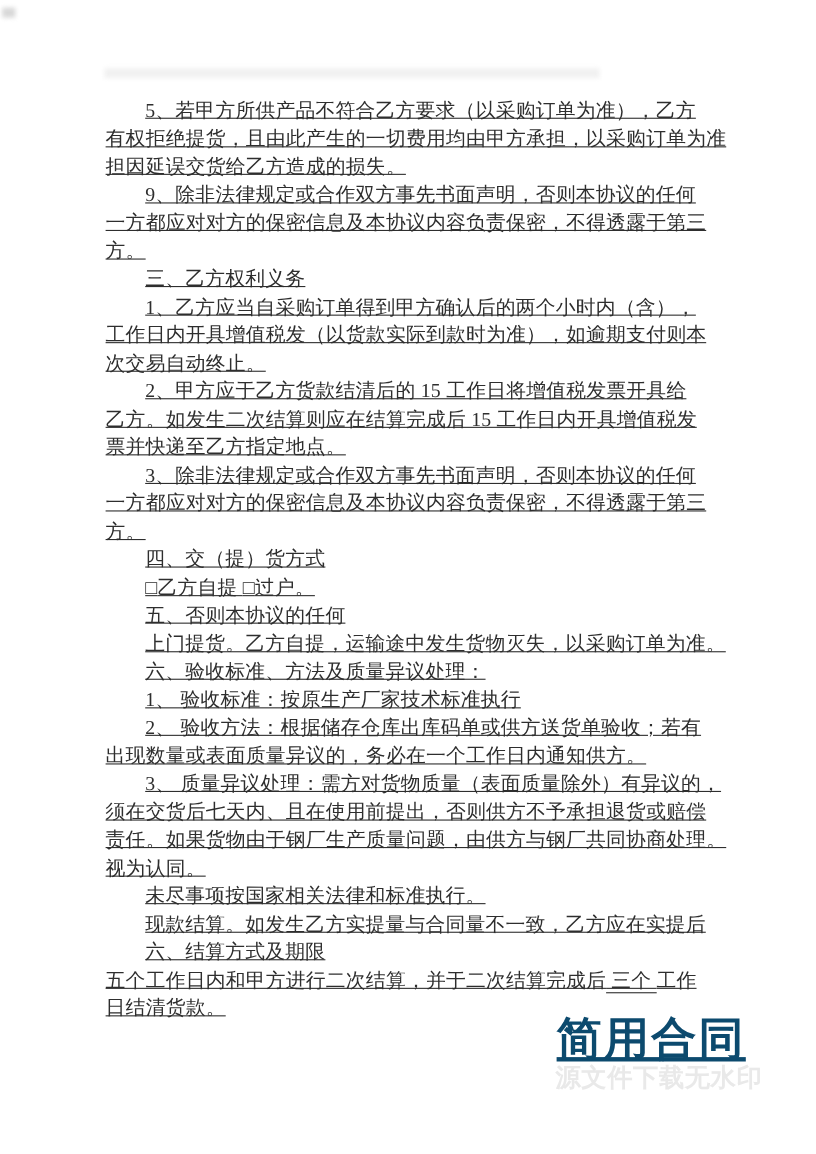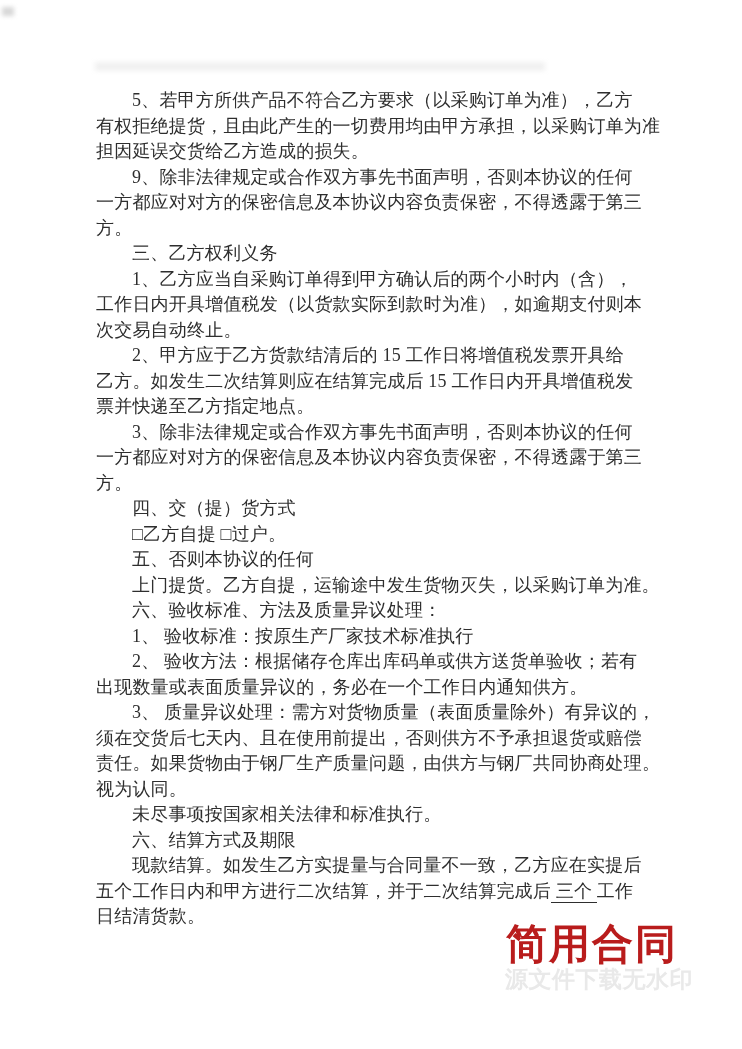--- a/index.html
+++ b/index.html
@@ -17,20 +17,21 @@
   }
   #doc {
     position: absolute;
     left: 96px;
     top: 88px;
     width: 560px;
     font-size: 18px;
     line-height: 25.5px;
     color: #2e2e2e;
     letter-spacing: 0.2px;
+    text-decoration: underline;
   }
   .line {
     white-space: pre;
     height: 25.5px;
   }
   .line.indent {
     padding-left: 36px;
   }
   .u {
     border-bottom: 1.5px solid #2e2e2e;
@@ -108,21 +109,21 @@
       <div class="line indent"><span>上门提货。乙方自提，运输途中发生货物灭失，以采购订单为准。</span></div>
       <div class="line indent"><span>六、验收标准、方法及质量异议处理：</span></div>
       <div class="line indent"><span>1、 验收标准：按原生产厂家技术标准执行</span></div>
       <div class="line indent"><span>2、 验收方法：根据储存仓库出库码单或供方送货单验收；若有</span></div>
       <div class="line"><span>出现数量或表面质量异议的，务必在一个工作日内通知供方。</span></div>
       <div class="line indent"><span>3、 质量异议处理：需方对货物质量（表面质量除外）有异议的，</span></div>
       <div class="line"><span>须在交货后七天内、且在使用前提出，否则供方不予承担退货或赔偿</span></div>
       <div class="line"><span>责任。如果货物由于钢厂生产质量问题，由供方与钢厂共同协商处理。</span></div>
       <div class="line"><span>视为认同。</span></div>
       <div class="line indent"><span>未尽事项按国家相关法律和标准执行。</span></div>
+      <div class="line indent"><span>现款结算。如发生乙方实提量与合同量不一致，乙方应在实提后</span></div>
       <div class="line indent"><span>六、结算方式及期限</span></div>
-      <div class="line indent"><span>现款结算。如发生乙方实提量与合同量不一致，乙方应在实提后</span></div>
       <div class="line"><span>五个工作日内和甲方进行二次结算，并于二次结算完成后</span><span class="u"> 三个 </span><span>工作</span></div>
       <div class="line"><span>日结清货款。</span></div>
     </div>
 
-  <div class="wm-title" style="color: #b91c1c;">简用合同</div>
+  <div class="wm-title" style="color: #0c4a6e; text-decoration: underline;">简用合同</div>
   <div class="wm-subtitle" style="color: rgb(233, 233, 233);">源文件下载无水印</div>
 </div>
 
 </body></html>

